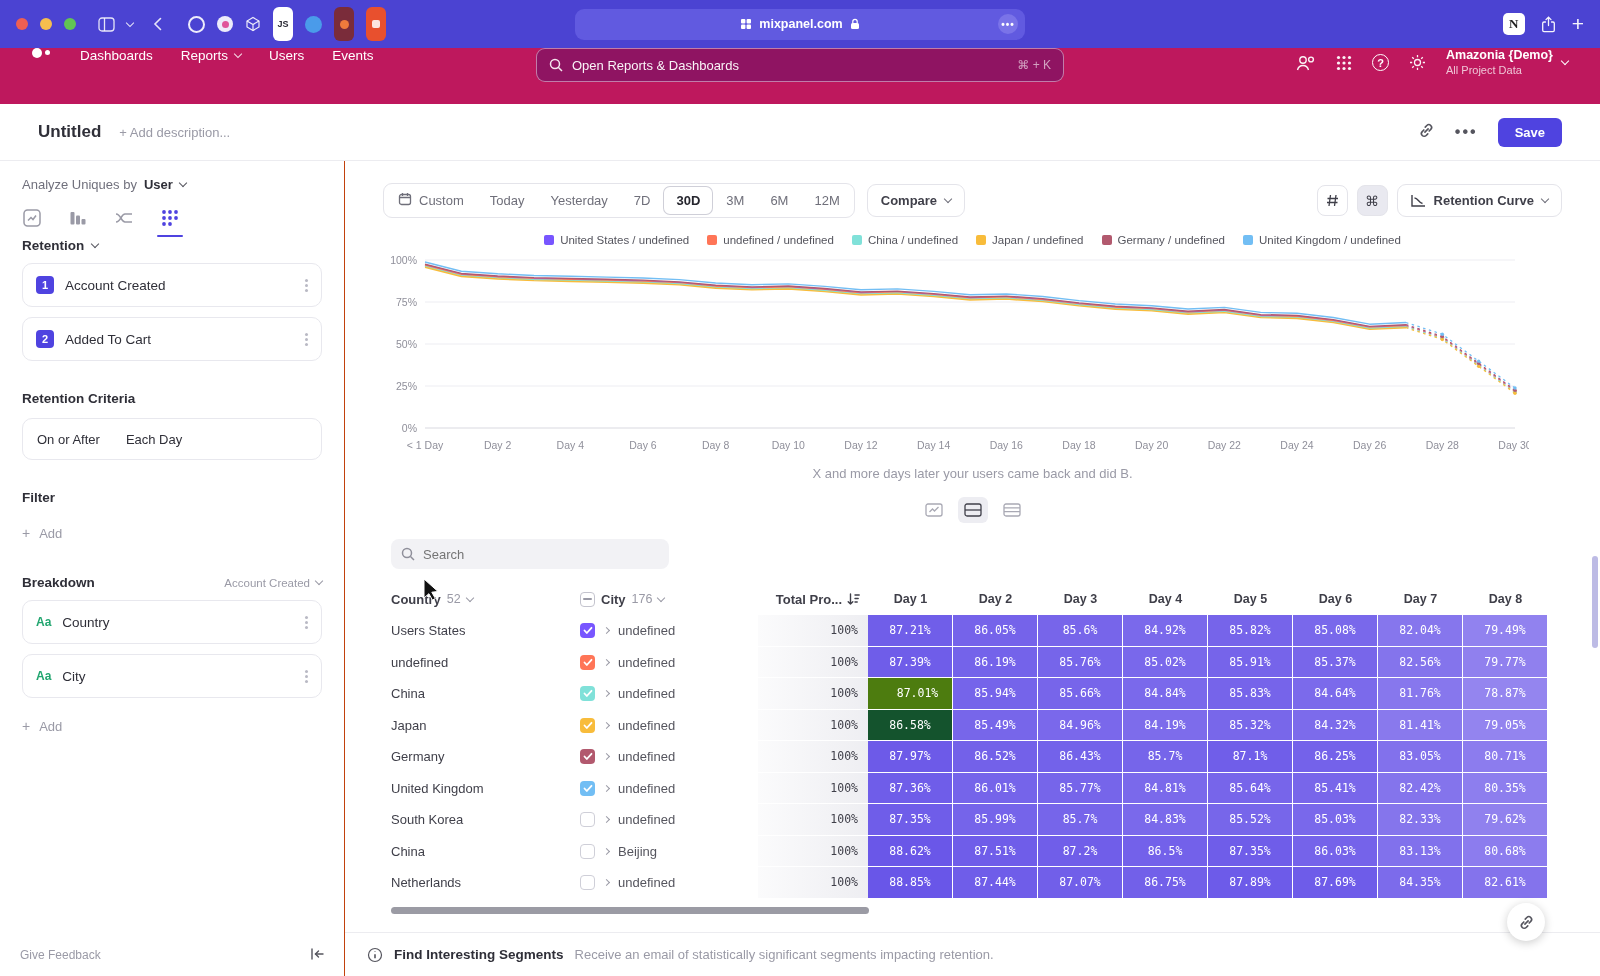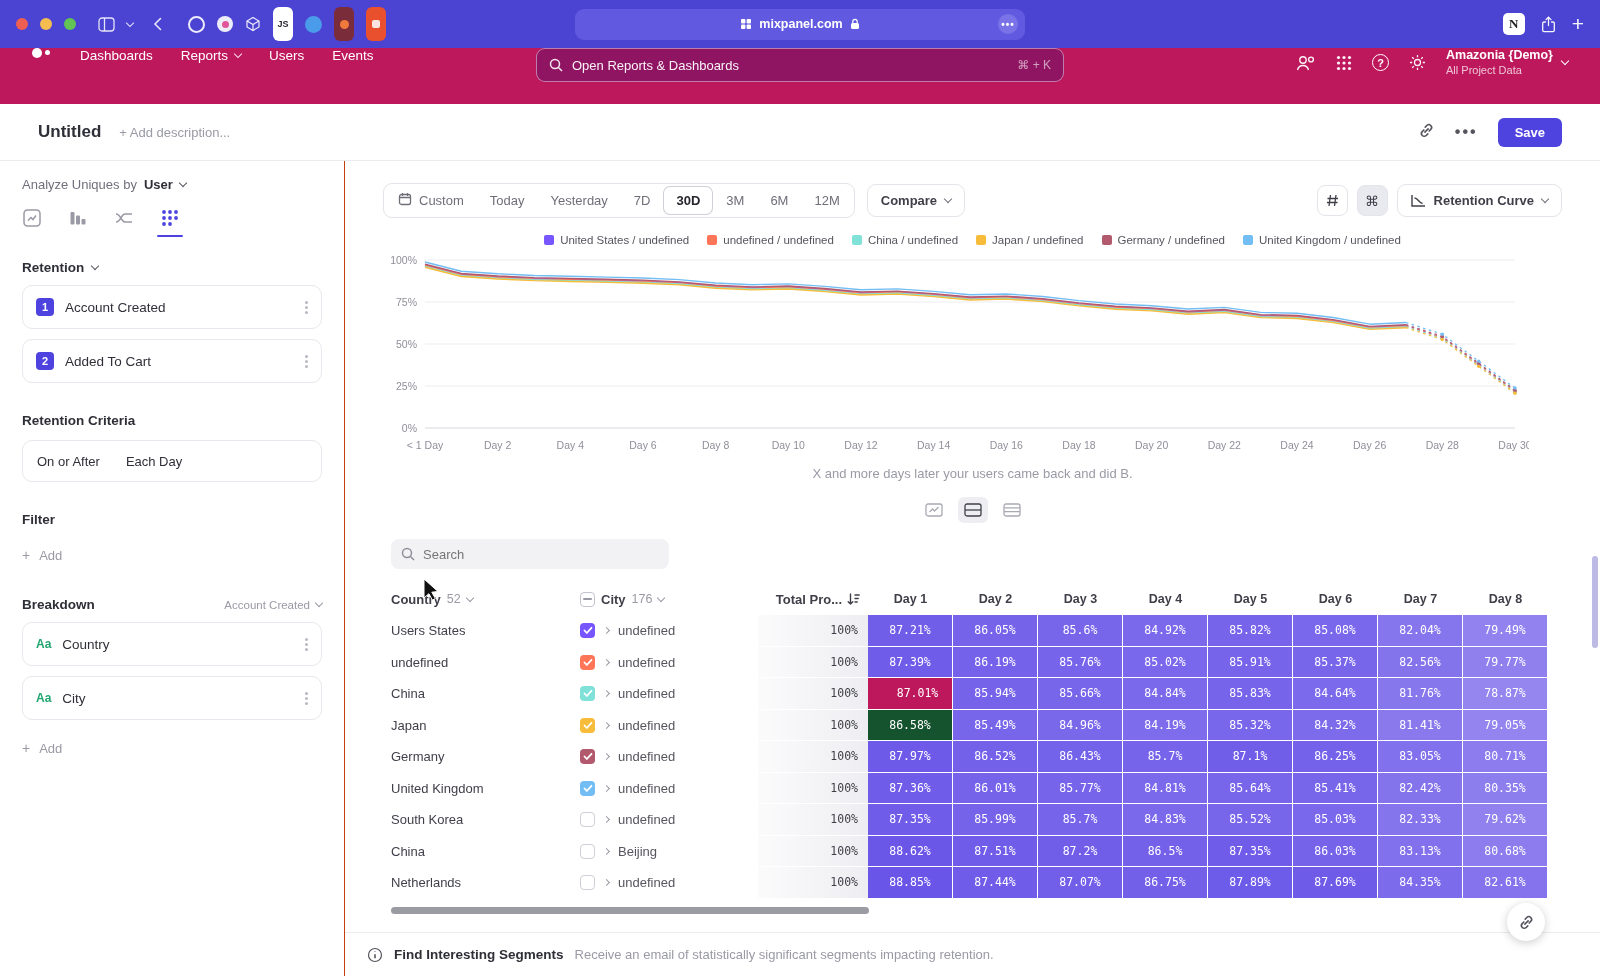--- a/index.html
+++ b/index.html
@@ -296,21 +296,21 @@
             <circle cx="10" cy="4" r="1.9"></circle>
             <circle cx="16" cy="4" r="1.9"></circle>
             <circle cx="4" cy="10" r="1.9"></circle>
             <circle cx="10" cy="10" r="1.9"></circle>
             <circle cx="16" cy="10" r="1.9"></circle>
             <circle cx="4" cy="16" r="1.9"></circle>
             <circle cx="10" cy="16" r="1.9"></circle>
           </svg></span>
     </div>
 
-    <div class="sec-title" style="margin-top:22px">
+    <div class="sec-title" style="">
       <span>Retention</span>
       <span class="chev" style="color:#55555e"></span>
     </div>
     <div id="steps">
         <div class="card">
           <span class="badge">1</span>
           <span class="lbl">Account Created</span>
           <span class="kebab"></span>
         </div>
         <div class="card">
@@ -349,20 +349,29 @@
           <span class="aa">Aa</span>
           <span class="lbl">City</span>
           <span class="kebab"></span>
         </div>
       </div>
     <div class="add-row" style="margin-top:20px">
       <span class="plus">+</span>
       <span>Add</span>
     </div>
 
+    <div class="sb-bottom">
+      <span>Give Feedback</span>
+      <span>
+        <svg width="14" height="12" viewBox="0 0 14 12" fill="none" stroke="#55555e" stroke-width="1.4" stroke-linecap="round">
+            <path d="M2 1v10"></path>
+            <path d="M13 6H5.5"></path>
+            <path d="M8.5 3L5.5 6l3 3"></path>
+          </svg></span>
+    </div>
   </aside>
 
   <main class="main">
     <div class="toolbar">
       <div class="ranges" id="ranges">
           <div class="range">
             <span><svg width="14" height="14" viewBox="0 0 14 14" fill="none" stroke="#6f6f7a" stroke-width="1.3">
                 <rect x="1.5" y="2.5" width="11" height="10" rx="2"></rect>
                 <path d="M1.5 5.5h11M4.5 1v3M9.5 1v3"></path>
               </svg></span>
@@ -610,21 +619,21 @@
             <div class="td-city">
               <span class="cb" style="background: rgb(128, 225, 217);">
                 <svg width="10" height="9" viewBox="0 0 10 9" fill="none" stroke="#fff" stroke-width="1.8" stroke-linecap="round" stroke-linejoin="round">
                   <path d="M1.5 4.5l2.3 2.5L8.5 1.8"></path>
                 </svg>
               </span>
               <span class="chv-r"></span>
               <span>undefined</span>
             </div>
             <div class="td-total">100%</div>
-            <div class="td-day" style="background: #be185d; padding-left: 15px;">87.01%</div>
+            <div class="td-day" style="background: #4d7c0f; padding-left: 15px;">87.01%</div>
             <div class="td-day" style="background: rgb(117, 100, 234);">85.94%</div>
             <div class="td-day" style="background: rgb(119, 101, 234);">85.66%</div>
             <div class="td-day" style="background: rgb(122, 105, 235);">84.84%</div>
             <div class="td-day" style="background: rgb(118, 100, 234);">85.83%</div>
             <div class="td-day" style="background: rgb(123, 106, 235);">84.64%</div>
             <div class="td-day" style="background: rgb(135, 119, 237);">81.76%</div>
             <div class="td-day" style="background: rgb(148, 133, 239);">78.87%</div>
           </div>
           <div class="trow">
             <div class="td-name">Japan</div>

